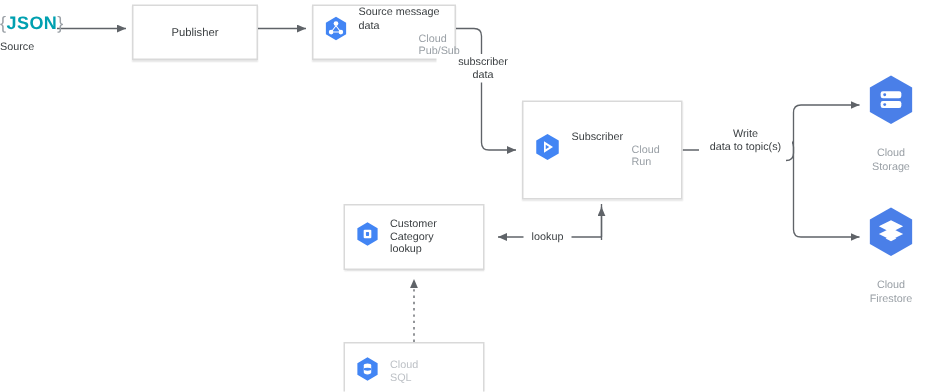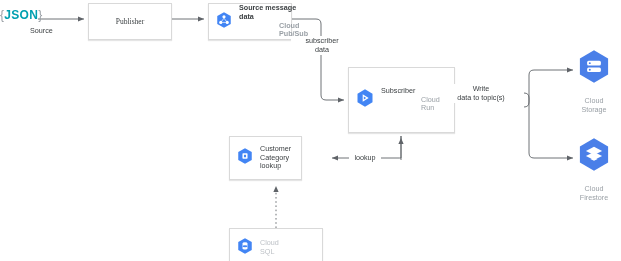--- a/index.html
+++ b/index.html
@@ -35,21 +35,21 @@
   .box-icon .txt{display:flex;flex-direction:column;line-height:1.22;}
   .t-main{font-size:7.2px;color:#3c4043;}
   .t-sub{font-size:7.2px;color:#9aa0a6;margin-left:40px;}
   .t-main-muted{font-size:7.2px;color:#bdc1c6;}
 
   
   .json-wrap{position:absolute;left:0px;top:8px;width:78px;}
   .json-glyph{font-family:"Liberation Sans","DejaVu Sans",sans-serif;
     font-size:12px;font-weight:700;color:#00a0b0;letter-spacing:0.3px;white-space:nowrap;}
   .json-brace{color:#9aa0a6;font-weight:400;}
-  .json-label{margin-top:4px;font-size:7.2px;color:#3c4043;line-height:1.3;padding-left:30px;}
+  .json-label{margin-top:4px;font-size:7.2px;color:#3c4043;line-height:1.3;}
 
   
   .hex-node{position:absolute;text-align:center;width:66px;}
   .hex-label{margin-top:4px;font-size:7.2px;color:#9aa0a6;line-height:1.3;}
 
   .edge-label{
     position:absolute;font-size:7.2px;color:#3c4043;
     text-align:center;line-height:1.3;white-space:nowrap;
     background:#fff;padding:0 1px;
   }
@@ -90,25 +90,25 @@
 
   <div class="json-wrap">
     <div class="json-glyph">
       <span class="json-brace">{</span><span>JSON</span><span class="json-brace">}</span>
     </div>
     <div class="json-label">
       <div>Source</div>
     </div>
   </div>
 
-  <div class="node box box-center" style="left:88px;top:3px;width:84px;height:37px;font-family:Liberation Serif, serif;">
+  <div class="node box box-center" style="left:88px;top:3px;width:84px;height:37px;">
     <span>Publisher</span>
   </div>
 
-  <div class="node box box-icon" style="left:208px;top:3px;width:84px;height:37px;font-weight:bold;">
+  <div class="node box box-icon" style="left:208px;top:3px;width:96px;height:37px;">
     <span class="ico">
       <svg width="18" height="18" viewBox="0 0 24 24" xmlns="http://www.w3.org/2000/svg">
         <polygon points="12,1.6 21,6.8 21,17.2 12,22.4 3,17.2 3,6.8" fill="#4285f4"></polygon>
         <circle cx="12" cy="7.6" r="2.1" fill="#ffffff"></circle>
         <circle cx="7.7" cy="15.2" r="2.1" fill="#ffffff"></circle>
         <circle cx="16.3" cy="15.2" r="2.1" fill="#ffffff"></circle>
         <path d="M12,9.6 L8.4,14.2 M12,9.6 L15.6,14.2 M9.6,15.2 L14.4,15.2" stroke="#ffffff" stroke-width="0.9" fill="none"></path>
       </svg>
     </span>
     <span class="txt">
@@ -125,21 +125,21 @@
         <path d="M9.2,7.4 L16.4,12 L9.2,16.6 Z" fill="#ffffff"></path>
         <path d="M10.6,10.2 L13.4,12 L10.6,13.8 Z" fill="#4285f4"></path>
       </svg>
     </span>
     <span class="txt">
       <span class="t-main">Subscriber</span>
       <span class="t-sub">Cloud Run</span>
     </span>
   </div>
 
-  <div class="node box box-icon" style="left:229px;top:136px;width:73px;height:44px;">
+  <div class="node box box-icon" style="left:229px;top:136px;width:94px;height:44px;">
     <span class="ico">
       <svg width="18" height="18" viewBox="0 0 24 24" xmlns="http://www.w3.org/2000/svg">
         <polygon points="12,1.6 21,6.8 21,17.2 12,22.4 3,17.2 3,6.8" fill="#4285f4"></polygon>
         <rect x="8.6" y="8.2" width="6.8" height="7.6" rx="1" fill="#ffffff"></rect>
         <rect x="10.6" y="10.2" width="2.8" height="3.6" rx="0.6" fill="#4285f4"></rect>
       </svg>
     </span>
     <span class="txt">
       <span class="t-main">Customer Category</span>
       <span class="t-main">lookup</span>
@@ -186,21 +186,21 @@
       <div>Cloud</div>
       <div>Firestore</div>
     </div>
   </div>
 
   <div class="edge-label" style="left:291px;top:36px;width:60px;">
     <div>subscriber</div>
     <div>data</div>
   </div>
 
-  <div class="edge-label" style="left:450px;top:84px;width:60px;">
+  <div class="edge-label" style="left:466px;top:84px;width:60px;">
     <div>Write</div>
     <div>data to topic(s)</div>
   </div>
 
   <div class="edge-label" style="left:349px;top:153px;width:30px;">
     <div>lookup</div>
   </div>
 
 </div>
 

